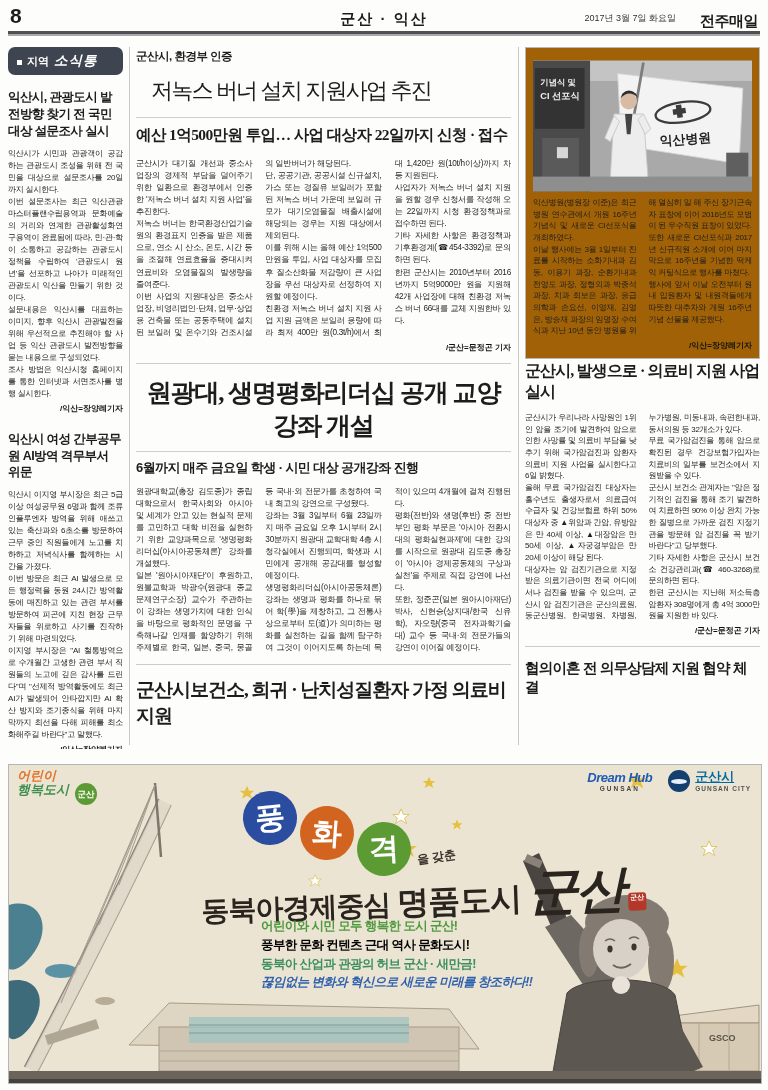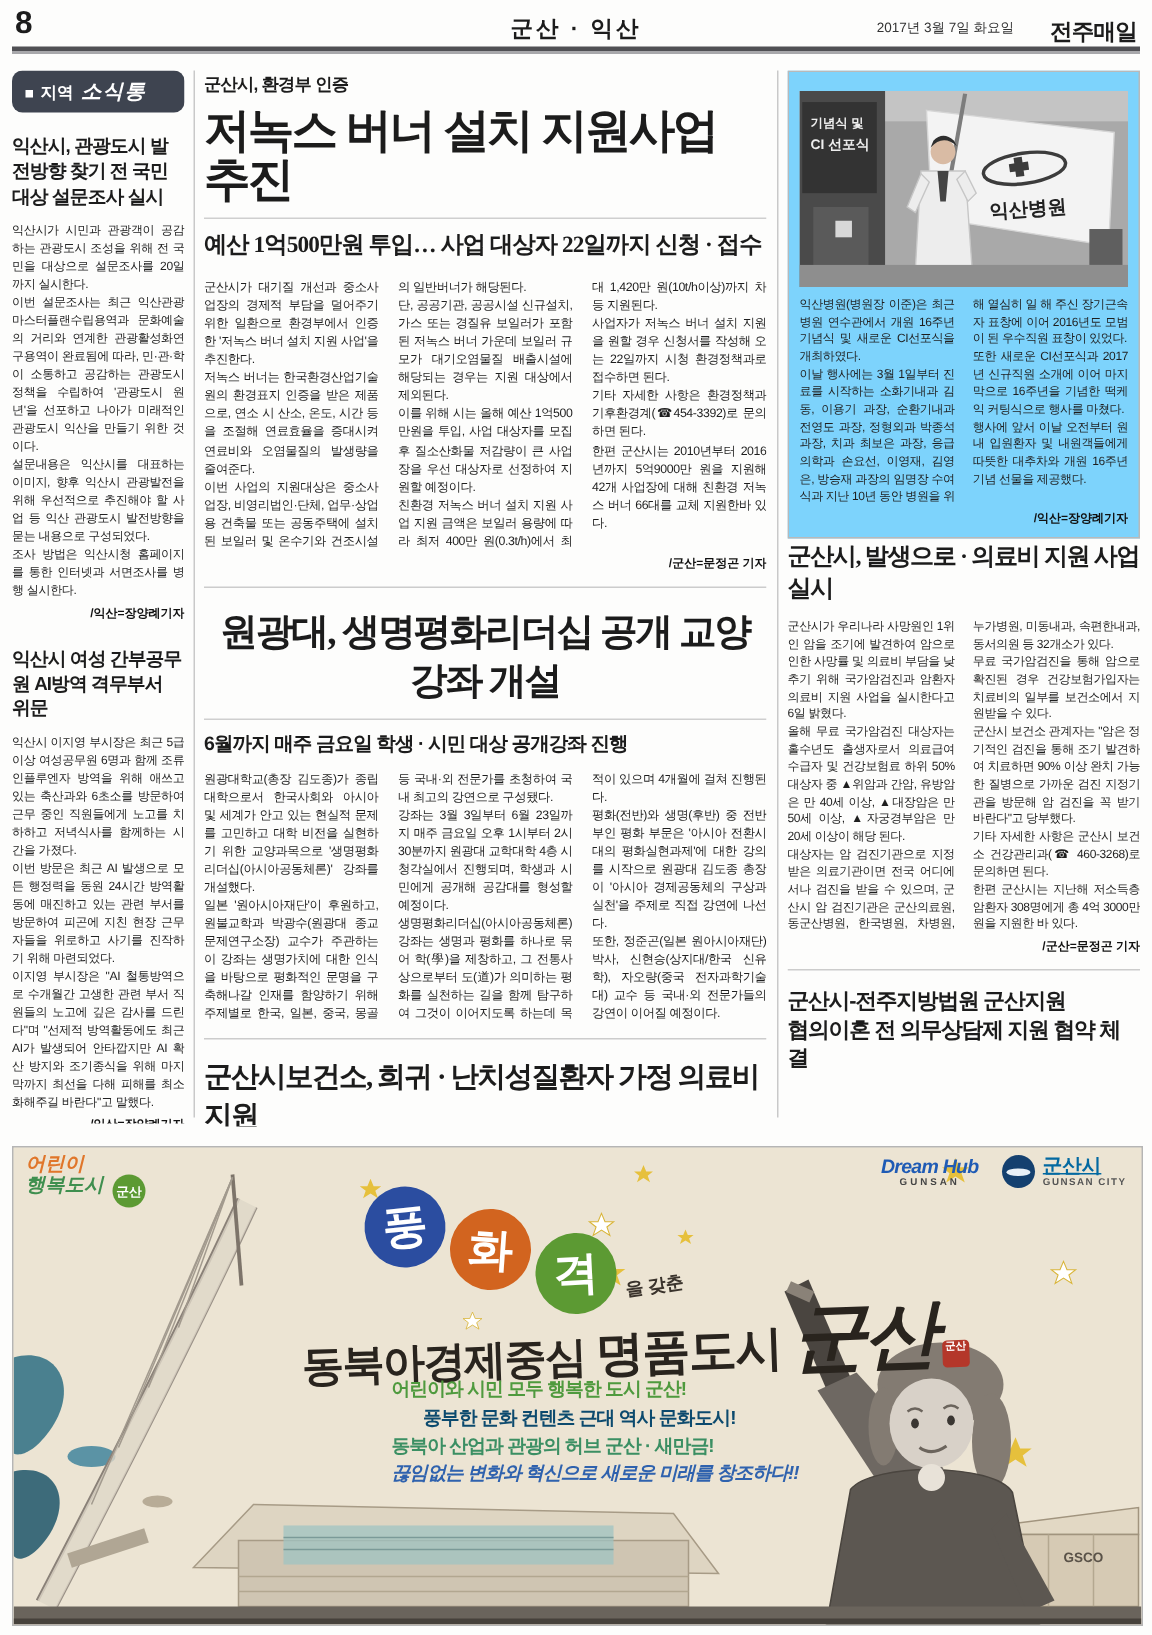--- a/index.html
+++ b/index.html
@@ -31,34 +31,34 @@
   .badge .b1{font-size:11px;font-weight:700;}
   .badge .b2{font-family:"Liberation Serif",serif;font-style:italic;font-size:13.5px;font-weight:800;letter-spacing:1px;}
   .la{margin-bottom:17px;}
   .la h3{margin:0 0 8px;font-size:12.5px;line-height:1.35;font-weight:800;letter-spacing:-0.6px;}
   .bd{font-size:8px;line-height:1.5;text-align:justify;white-space:pre-line;
       letter-spacing:-0.2px;color:#222;}
   .by{text-align:right;font-size:8px;font-weight:700;margin-top:3px;color:#111;}
 
   
   .kicker{font-size:11.5px;font-weight:800;letter-spacing:-0.5px;margin:2px 0 7px;}
-  .headline1{margin:0;font-size:31px;line-height:1.05;font-weight:700;letter-spacing:-1.8px;}
+  .headline1{margin:15px;font-size:22px;line-height:1.05;font-weight:400;letter-spacing:-1.8px;}
   hr.thin{border:0;border-top:1px solid #cfcfcf;margin:9px 0 7px;}
   .subhead1{font-size:15.5px;font-weight:800;letter-spacing:-0.6px;margin:0 0 12px;}
   .cols3{column-count:3;column-gap:13px;font-size:8.2px;line-height:1.47;text-align:justify;
          white-space:pre-line;letter-spacing:-0.25px;color:#1e1e1e;}
   .cols2{column-count:2;column-gap:12px;font-size:8px;line-height:1.46;text-align:justify;
          white-space:pre-line;letter-spacing:-0.25px;color:#1e1e1e;}
   .sep{border:0;border-top:1px solid #ccc;margin:10px 0 12px;}
   .headline2{margin:0 0 9px;text-align:center;font-size:25px;font-weight:900;letter-spacing:-1.2px;}
   .subhead2{font-size:13px;font-weight:800;letter-spacing:-0.6px;margin:0 0 9px;}
   .headline3{margin:0 0 9px;font-size:19px;font-weight:900;letter-spacing:-1px;}
 
   
-  .hospitalbox{border:1px solid #b9b9b9;padding:7px;margin-bottom:0;background:#7dd3fc;}
+  .hospitalbox{border:1px solid #b9b9b9;padding:7px;margin-bottom:0;background:#a16207;}
   .photo svg{display:block;width:100%;height:142px;}
   .headline4{margin:9px 0 8px;font-size:16.5px;font-weight:900;letter-spacing:-1px;line-height:1.15;}
   .headline5{margin:2px 0 9px;font-size:16px;font-weight:900;letter-spacing:-0.9px;}
   .headline6{margin:0;font-size:14.5px;font-weight:800;letter-spacing:-0.8px;line-height:1.3;}
   .courtblock{margin-top:2px;}
 
   
   .ad{position:absolute;left:8px;top:764px;width:752px;height:318px;border:1px solid #b5b5b5;
       background:#ece4d3;overflow:hidden;}
   .ad svg.adbg{position:absolute;left:0;top:0;width:752px;height:318px;}
@@ -90,21 +90,21 @@
            font-size:12px;color:#3a332c;transform:rotate(-8deg);}
   .callig{left:192px;top:98px;width:440px;transform:rotate(-2deg);white-space:nowrap;color:#29241e;}
   .callig .p1{font-family:"Liberation Serif",serif;font-weight:900;font-size:28px;letter-spacing:-1px;}
   .callig .p2{font-family:"Liberation Serif",serif;font-weight:900;font-size:32px;letter-spacing:-1px;}
   .callig .p3{font-family:"Liberation Serif",serif;font-weight:900;font-style:italic;font-size:50px;letter-spacing:-2px;}
   .seal{display:inline-block;vertical-align:super;margin-left:4px;width:18px;height:18px;
         background:#b4372a;color:#fff;font-size:7px;font-weight:800;line-height:9px;
         text-align:center;border-radius:3px;padding-top:0px;}
   .slogans{left:252px;top:152px;line-height:1.5;font-weight:800;font-size:12.5px;letter-spacing:-0.6px;}
   .slogans .s:nth-child(1){color:#4f9a3e;}
-  .slogans .s:nth-child(2){color:#0c4a6e;margin-left:21px;}
+  .slogans .s:nth-child(2){color:#000000;}
   .slogans .s:nth-child(3){color:#3b8f63;}
   .slogans .s:nth-child(4){color:#2f62ae;font-style:italic;}
 </style>
 </head>
 <body>
 
 <div class="page">
 
   <div class="hdr">
     <div class="pagenum">8</div>
@@ -233,21 +233,20 @@
 무료 국가암검진을 통해 암으로 확진된 경우 건강보험가입자는 치료비의 일부를 보건소에서 지원받을 수 있다.
 군산시 보건소 관계자는 "암은 정기적인 검진을 통해 조기 발견하여 치료하면 90% 이상 완치 가능한 질병으로 가까운 검진 지정기관을 방문해 암 검진을 꼭 받기 바란다"고 당부했다.
 기타 자세한 사항은 군산시 보건소 건강관리과(☎ 460-3268)로 문의하면 된다.
 한편 군산시는 지난해 저소득층 암환자 308명에게 총 4억 3000만 원을 지원한 바 있다.</div>
       <div class="by">/군산=문정곤 기자</div>
     </div>
 
     <hr class="sep">
 
     <div class="courtblock">
-      <h2 class="headline6">군산시-전주지방법원 군산지원</h2>
       <h2 class="headline6">협의이혼 전 의무상담제 지원 협약 체결</h2>
 
     </div>
   </div>
 
   <div class="ad">
     <svg class="adbg" viewBox="0 0 752 318">
       <rect x="0" y="0" width="752" height="318" fill="#ece4d3"></rect>
 
       <path d="M0,140 C28,132 44,158 26,186 C14,204 4,206 0,204 Z" fill="#4a808f"></path>

